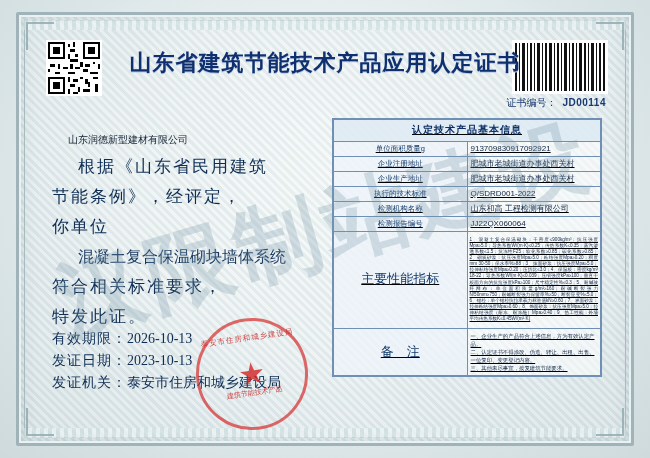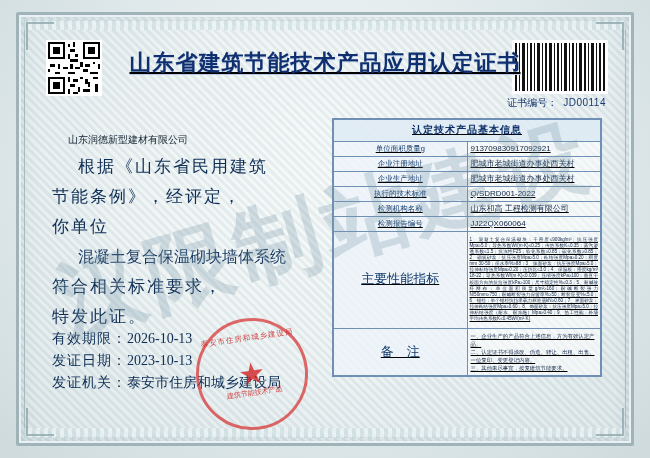--- a/index.html
+++ b/index.html
@@ -45,34 +45,34 @@
 
   
   .barcode{
     position:absolute;right:42px;top:40px;width:96px;height:54px;
     background:#fff;
   }
   .barcode svg{display:block}
 
   
   .title-bar{
-    position:absolute;left:70px;top:48px;width:510px;text-align:center;text-decoration:underline;
+    position:absolute;left:70px;top:48px;width:510px;text-align:center;
   }
   .title-bar .title{
     font-family:"Liberation Serif","DejaVu Serif",serif;
     font-size:22px;font-weight:bold;letter-spacing:1px;
     color:#0f2f6e;
     text-shadow:0 1px 0 #b9cbe6;
     white-space:nowrap;
   }
   .cert-no{
     position:absolute;right:44px;top:96px;
     font-size:10px;color:#1b3a72;white-space:nowrap;
   }
-  .cert-no .num{margin-left:6px;font-weight:normal;letter-spacing:.5px;margin-top:46px;}
+  .cert-no .num{margin-left:6px;font-weight:bold;letter-spacing:.5px;margin-top:46px;}
 
   
   .company{
     position:absolute;left:56px;top:133px;font-size:10px;color:#123; white-space:nowrap;padding-left:12px;
   }
 
   
   .left-body{
     position:absolute;left:52px;top:152px;width:300px;
     font-family:Liberation Sans, sans-serif;

